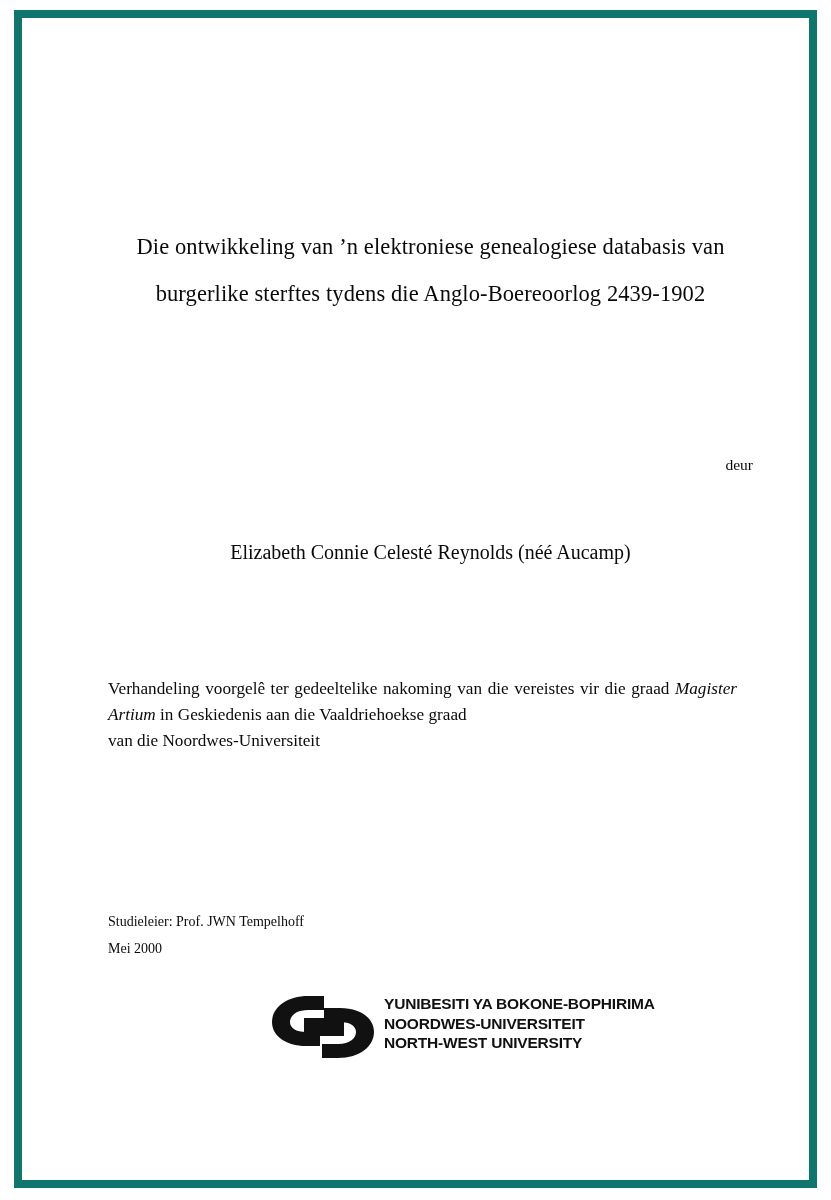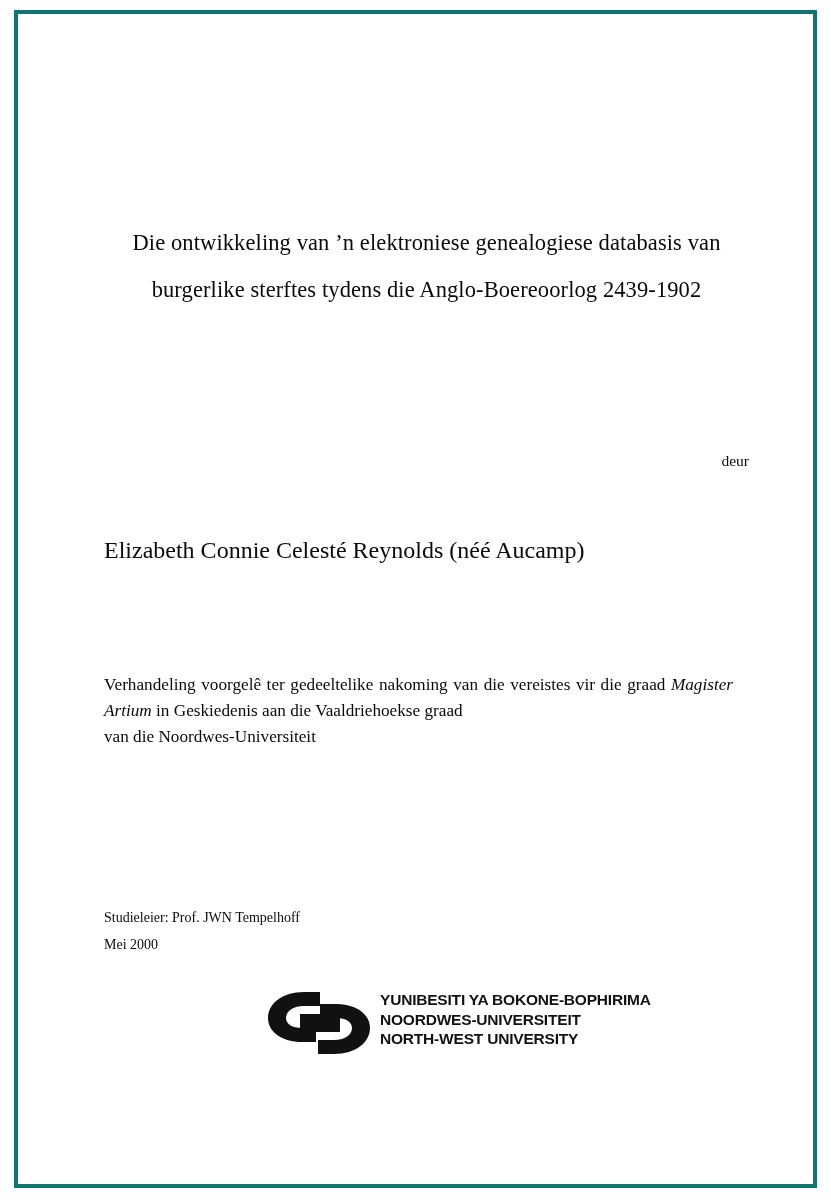--- a/index.html
+++ b/index.html
@@ -20,21 +20,21 @@
     height: 1200px;
     background: #ffffff;
   }
   
   .scan-frame {
     position: absolute;
     left: 14px;
     top: 10px;
     width: 803px;
     height: 1178px;
-    border: 4px solid #0f766e;
+    border: 8px solid #0f766e;
     box-sizing: border-box;
     background: #fff;
   }
   .content {
     position: absolute;
     left: 86px;
     top: 30px;
     width: 645px;
     height: 1130px;
   }
@@ -57,21 +57,22 @@
     left: 0;
     width: 645px;
     text-align: right;
     font-size: 15.5px;
   }
   .author {
     position: absolute;
     top: 493px;
     left: 0;
     width: 645px;
-    font-size: 24px;
+    text-align: center;
+    font-size: 20px;
   }
   .submission {
     position: absolute;
     top: 628px;
     left: 0;
     width: 629px;
     font-size: 17.2px;
     line-height: 26px;
     text-align: justify;
   }

